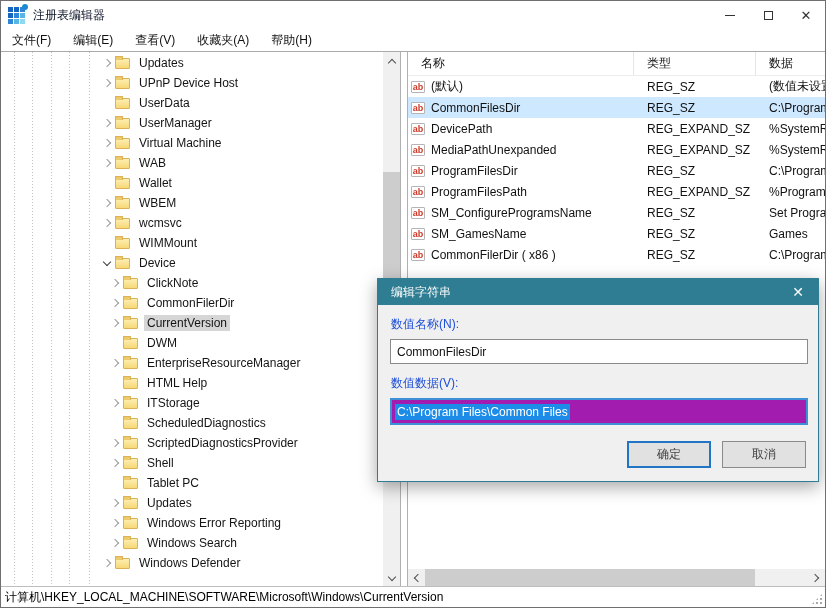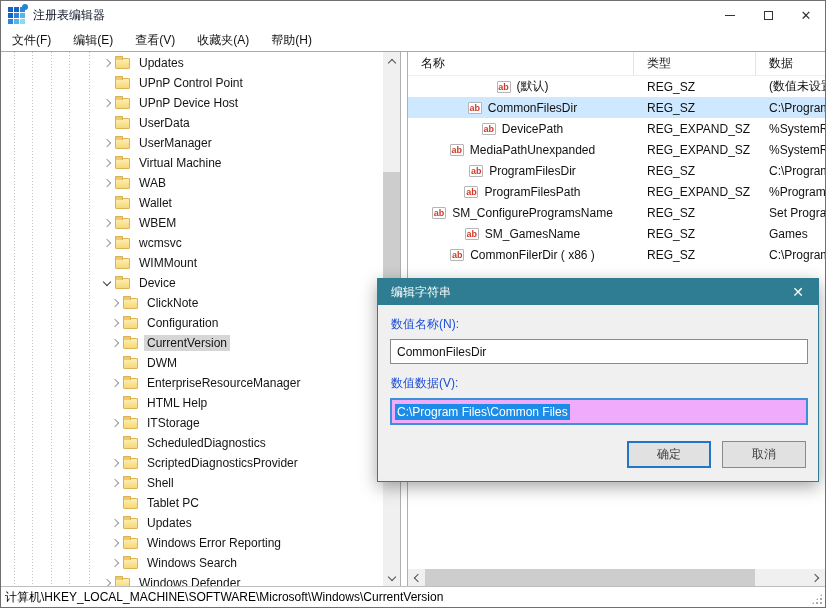--- a/index.html
+++ b/index.html
@@ -69,32 +69,32 @@
   .hthumb { position:absolute; top:0; left:17px; width:330px; height:17px; background:#cdcdcd; }
 
   
   .lheader { height:24px; display:flex; font-size:12px; color:#111; border-bottom:1px solid #ededed; }
   .hcell { display:flex; align-items:center; padding-left:13px; border-right:1px solid #e5e5e5; }
   .hcell.name { width:226px; } .hcell.type { width:122px; } .hcell.data { flex:1; border-right:none; }
   .lrows { position:absolute; top:24px; left:0; right:0; }
   .lrow { height:21px; display:flex; align-items:center; font-size:12px; color:#111; white-space:nowrap; }
   .lrow.sel { background:#cde8ff; }
   .cell { overflow:hidden; }
-  .cell.name { width:226px; display:flex; align-items:center;justify-content:center; }
+  .cell.name { width:226px; display:flex; align-items:center; }
   .ab-icon { width:14px; height:12px; flex:0 0 14px; margin:0 6px 0 3px; border:1px solid #b5b5b5; background:#fff; color:#cf3a28; font-size:9px; font-weight:bold; line-height:10px; text-align:center; border-radius:1px; }
   .cell.type { width:122px; padding-left:13px; }
   .cell.data { flex:1; padding-left:13px; }
 
   
   .dialog { position:absolute; left:376px; top:277px; width:442px; height:204px; background:#f0f0f0; border:1px solid #2e7d92; box-shadow:0 5px 16px rgba(0,0,0,.35); z-index:10; }
   .dtitle { height:26px; background:#2e7d92; color:#fff; display:flex; align-items:center; font-size:12px; padding-left:13px; }
   .dclose { margin-left:auto; width:40px; height:26px; display:flex; align-items:center; justify-content:center; font-size:14px; color:#fff; }
   .dlabel { font-size:12px; color:#1d4ed8; margin:11px 0 6px 13px; }
   .dinput-name { display:block; width:418px; height:25px; margin:0 12px; border:1px solid #8a8a8a; background:#fff; font-size:12px; font-family:inherit; color:#111; padding:0 6px; }
-  .dinput-data { width:418px; height:27px; margin:0 12px; border:2px solid #3d8fd6; background:#f0abfc; font-size:12px; display:flex; align-items:center; padding:0 3px; overflow:hidden; white-space:nowrap; }
+  .dinput-data { width:418px; height:27px; margin:0 12px; border:2px solid #3d8fd6; background:#a21caf; font-size:12px; display:flex; align-items:center; padding:0 3px; overflow:hidden; white-space:nowrap; }
   .sel-text { background:#1d8ce8; color:#fff; padding:1px 2px; }
   .dbuttons { position:absolute; right:12px; bottom:13px; display:flex; gap:11px; }
   .dbtn { width:84px; height:27px; font-size:12px; font-family:inherit; color:#404040; background:#e1e1e1; border:1px solid #8a8a8a; }
   .dbtn.ok { border:2px solid #2175c4; }
 
   
   .statusbar { position:absolute; left:0; right:0; bottom:0; height:20px; background:#fff; font-size:12px; color:#000000; display:flex; align-items:center; padding-left:4px; white-space:nowrap; overflow:hidden; }
   .grip { position:absolute; right:2px; bottom:2px; width:12px; height:12px;
     background-image:radial-gradient(circle at 2px 2px,#a9a9a9 1.1px,transparent 1.3px);
     background-size:4px 4px; clip-path:polygon(100% 0,100% 100%,0 100%); }
@@ -140,25 +140,20 @@
 
   <div class="main">
     <div class="left-pane">
       <div class="tree">
   <div class="tree-item lv0">
     <span class="chev right"></span>
     <span class="folder"></span>
     <span class="tlabel">Updates</span>
   </div>
 
-  <div class="tree-item lv0">
-    <span class="chev none"></span>
-    <span class="folder"></span>
-    <span class="tlabel">UPnP Control Point</span>
-  </div>
 
   <div class="tree-item lv0">
     <span class="chev right"></span>
     <span class="folder"></span>
     <span class="tlabel">UPnP Device Host</span>
   </div>
 
   <div class="tree-item lv0">
     <span class="chev none"></span>
     <span class="folder"></span>
@@ -215,21 +210,21 @@
 
   <div class="tree-item lv1">
     <span class="chev right"></span>
     <span class="folder"></span>
     <span class="tlabel">ClickNote</span>
   </div>
 
   <div class="tree-item lv1">
     <span class="chev right"></span>
     <span class="folder"></span>
-    <span class="tlabel">Configuration</span>
+    <span class="tlabel">CommonFilerDir</span>
   </div>
 
   <div class="tree-item lv1 sel">
     <span class="chev right"></span>
     <span class="folder"></span>
     <span class="tlabel">CurrentVersion</span>
   </div>
 
   <div class="tree-item lv1">
     <span class="chev none"></span>

